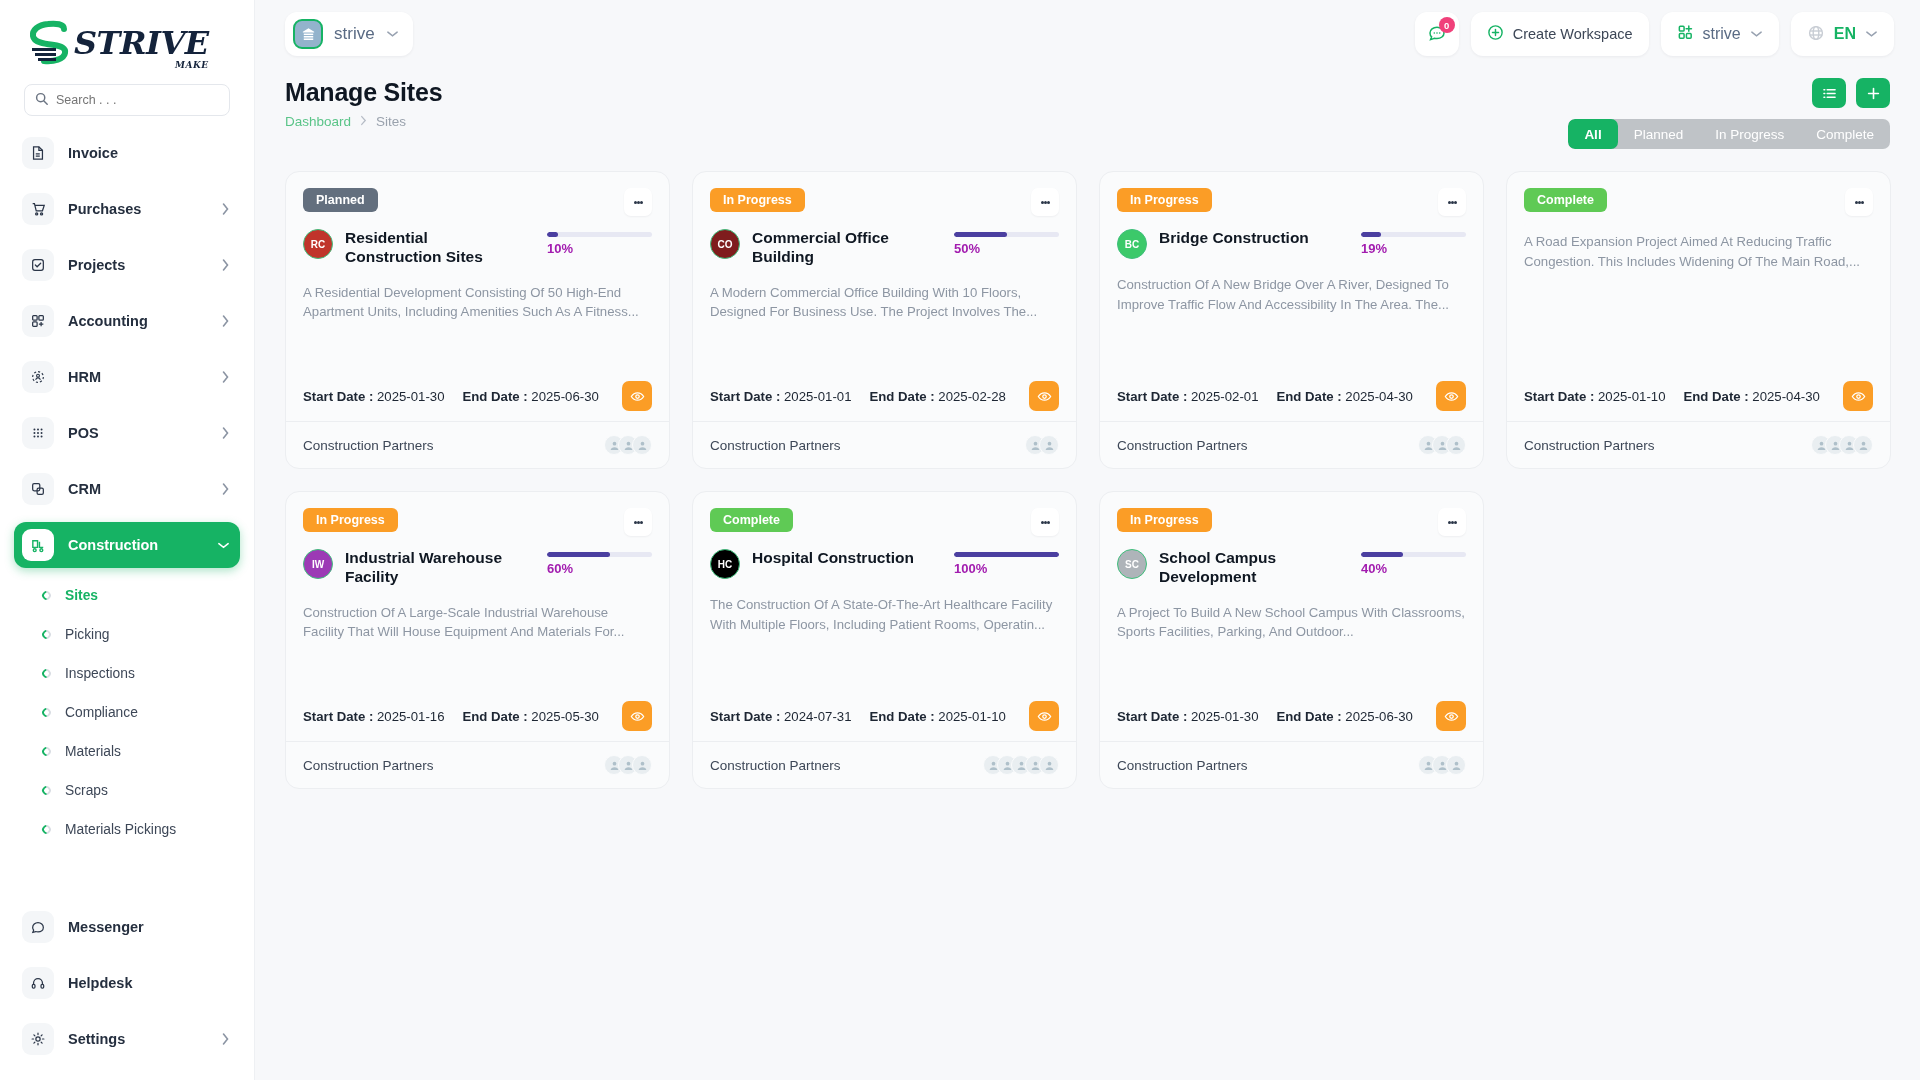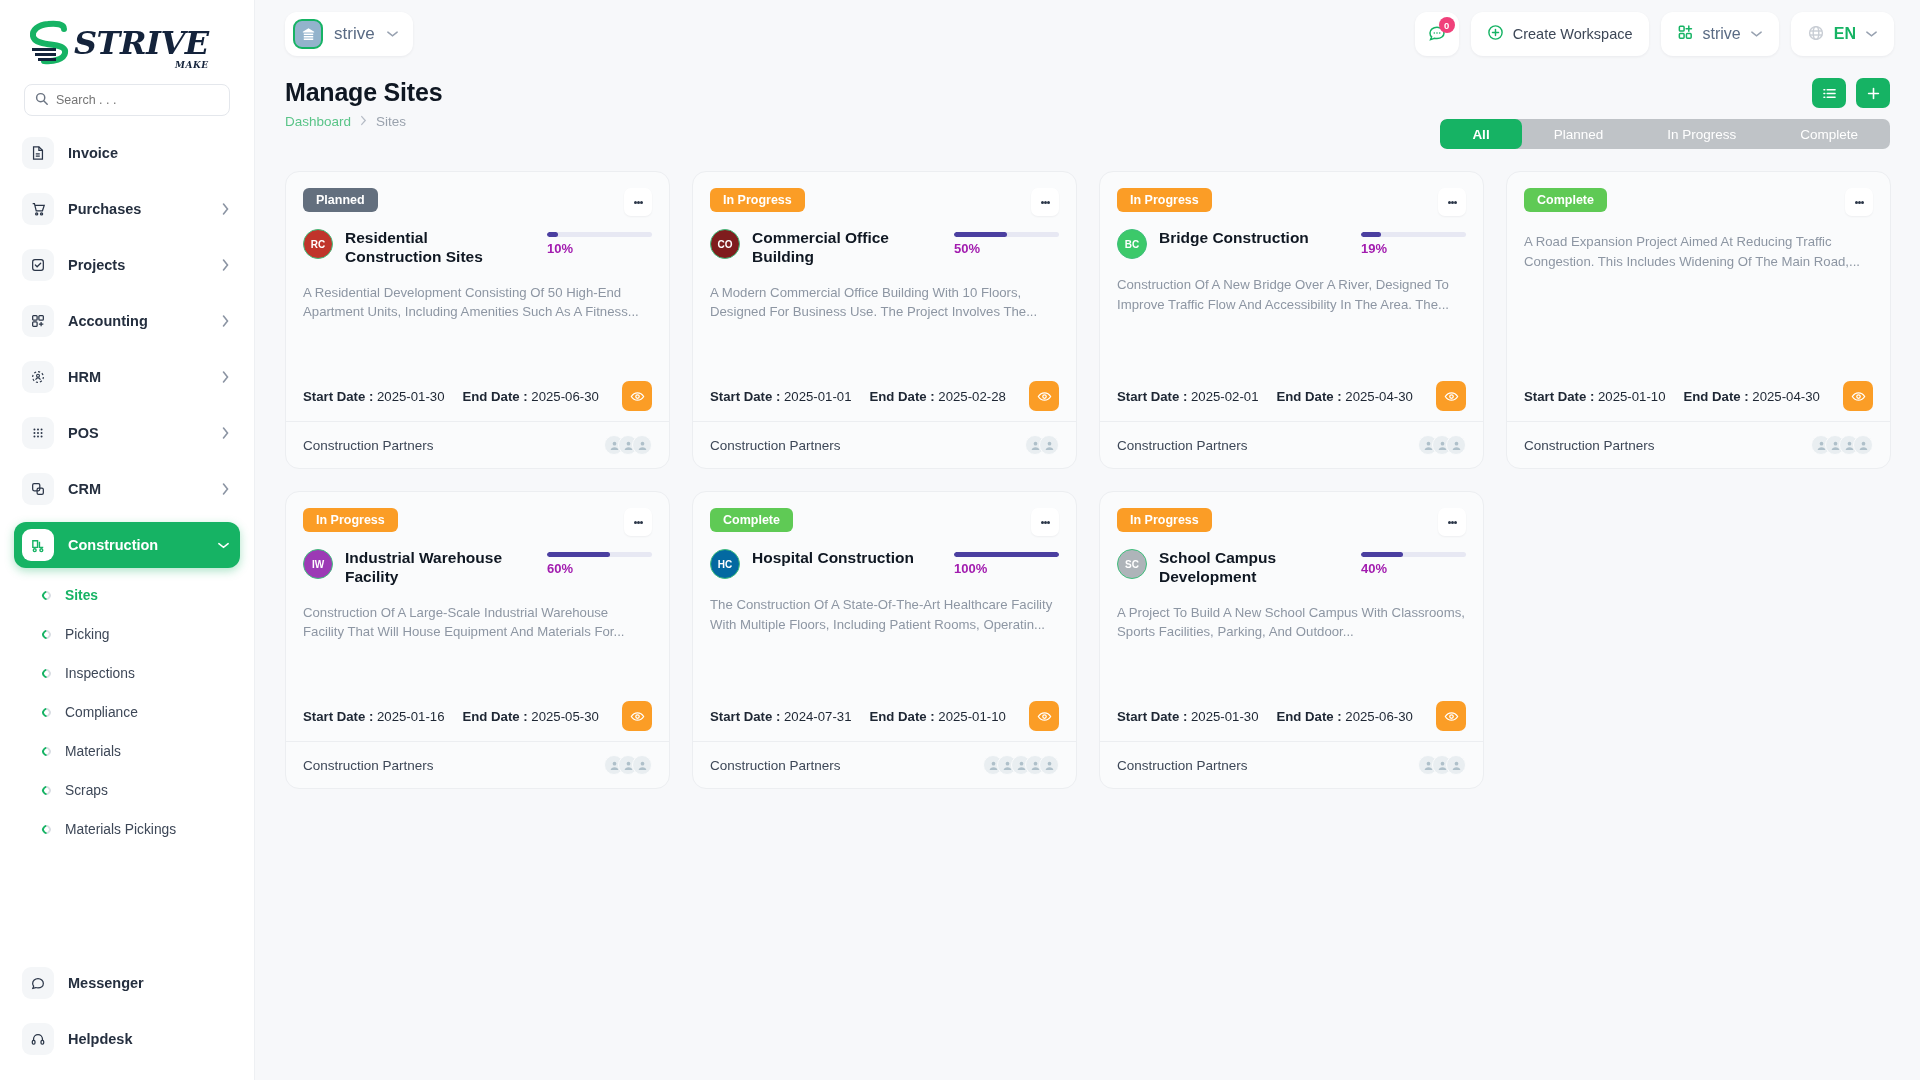--- a/index.html
+++ b/index.html
@@ -133,21 +133,21 @@
   .head-actions { display: flex; gap: 10px; }
   .sq-btn {
     width: 34px; height: 30px; border-radius: 7px; background: #16b364;
     display: flex; align-items: center; justify-content: center; color: #fff; cursor: pointer;
   }
   .filters {
     background: #bfc3c7; border-radius: 7px; display: flex; align-items: stretch;
     padding: 0; overflow: hidden; height: 30px;
   }
   .filter {
-    padding: 0 32px; display: flex; align-items: center; justify-content: center;
+    padding: 0 16px; display: flex; align-items: center; justify-content: center;
     font-size: 13.5px; color: #fff; cursor: pointer; height: 30px;
   }
   .filter.active { background: #16b364; border-radius: 7px; font-weight: 600; }
 
   
   .grid {
     padding: 22px 26px 0 30px;
     display: grid; grid-template-columns: repeat(4, 385px);
     gap: 22px; align-content: start;
   }
@@ -423,20 +423,34 @@
       </div>
       <div class="nav-item">
         <span class="ic">
           <svg width="16" height="16" viewBox="0 0 18 18" fill="none" stroke="currentColor" stroke-width="1.4">
             <path d="M4 11V9a5 5 0 0110 0v2"></path>
               <rect x="2.6" y="10.5" width="3" height="4.2" rx="1.3"></rect>
               <rect x="12.4" y="10.5" width="3" height="4.2" rx="1.3"></rect>
           </svg>
         </span>
         <span class="lbl">Helpdesk</span>
+      </div>
+      <div class="nav-item">
+        <span class="ic">
+          <svg width="16" height="16" viewBox="0 0 18 18" fill="none" stroke="currentColor" stroke-width="1.4">
+            <circle cx="9" cy="9" r="2.4"></circle>
+            <path d="M9 2.4v1.6M9 14v1.6M2.4 9h1.6M14 9h1.6M4.4 4.4l1.1 1.1M12.5 12.5l1.1 1.1M13.6 4.4l-1.1 1.1M5.5 12.5l-1.1 1.1" stroke-linecap="round"></path>
+          </svg>
+        </span>
+        <span class="lbl">Settings</span>
+        <span class="chev">
+          <svg width="9" height="14" viewBox="0 0 8 14" fill="none" stroke="currentColor" stroke-width="1.6">
+              <path d="M2 2l4 5-4 5" stroke-linecap="round"></path>
+            </svg>
+        </span>
       </div>
     </div>
   </aside>
 
   <main class="main">
 
     <div class="topbar">
       <div class="ws-pill">
         <span class="ws-icon">
           <svg width="17" height="17" viewBox="0 0 18 18" fill="currentColor">
@@ -833,21 +847,21 @@
           <div class="card-body">
             <div class="card-top">
               <span class="status st-complete">Complete</span>
               <span class="kebab">
                 <span></span>
                 <span></span>
                 <span></span>
               </span>
             </div>
             <div class="card-mid">
-              <span class="avatar" style="background:#0369a1">HC</span>
+              <span class="avatar" style="background:#000000">HC</span>
               <span class="site-name">Hospital Construction</span>
               <span class="prog-wrap">
                 <span class="prog-track" style="display:block">
                   <span class="prog-fill" style="display:block;width:100%"></span>
                 </span>
                 <span class="prog-pct">100%</span>
               </span>
             </div>
             <div class="desc">The Construction Of A State-Of-The-Art Healthcare Facility With Multiple Floors, Including Patient Rooms, Operatin...</div>
             <div class="dates">

